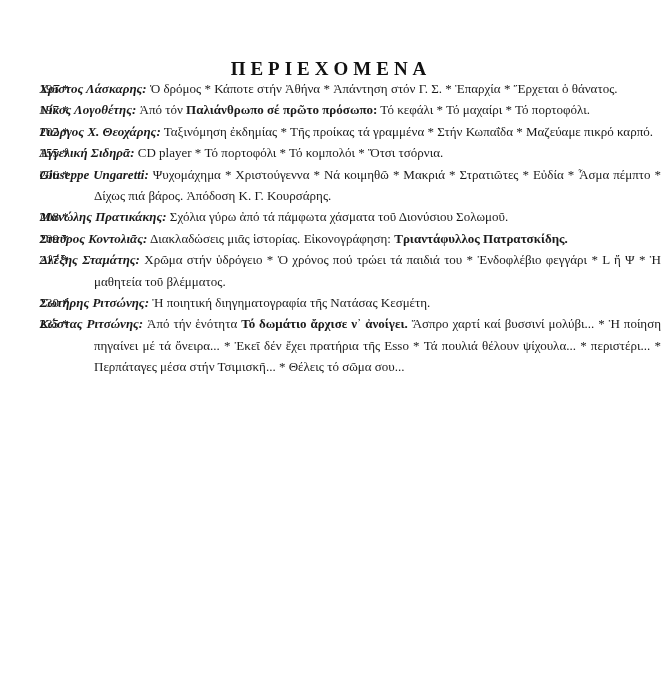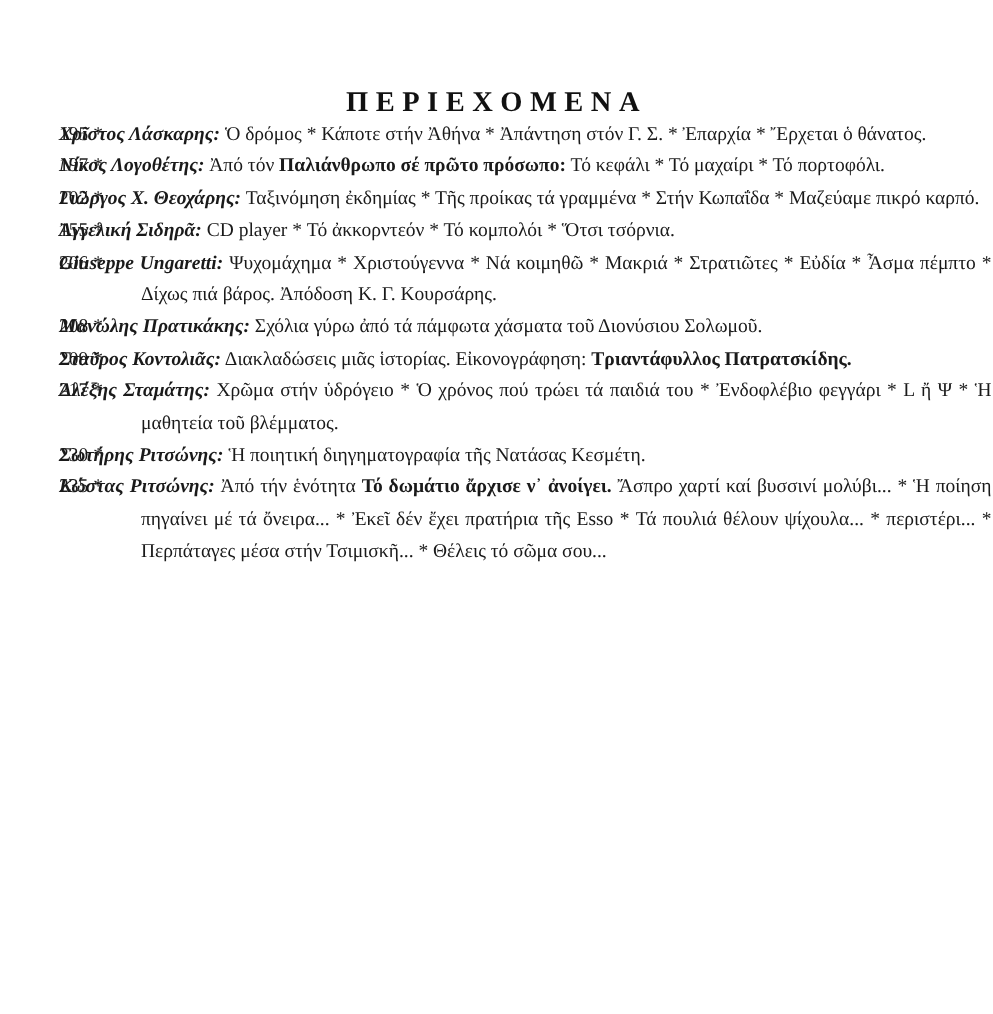--- a/index.html
+++ b/index.html
@@ -40,20 +40,20 @@
 </style>
 </head>
 <body>
 
 <div class="title">ΠΕΡΙΕΧΟΜΕΝΑ</div>
 
 <div class="toc" id="toc">
     <div class="entry" style="padding-left: 50px; text-indent: -4.625px;"><span class="num" style="left: 0px;">195 *</span><span class="first" style="display: inline-block; width: 0px;"></span><span class="sep"></span><span class="author">Χρῖστος Λάσκαρης:</span> <span class="it">Ὁ δρόμος * Κάποτε στήν Ἀθήνα * Ἀπάντηση στόν Γ. Σ. * Ἐπαρχία * Ἔρχεται ὁ θάνατος.</span></div>
     <div class="entry" style="padding-left: 50px; text-indent: -4.625px;"><span class="num" style="left: 0px;">197 *</span><span class="first" style="display: inline-block; width: 0px;"></span><span class="sep"></span><span class="author">Νίκος Λογοθέτης:</span> <span class="rm">Ἀπό τόν </span><span class="bi">Παλιάνθρωπο σέ πρῶτο πρόσωπο:</span><span class="it"> Τό κεφάλι * Τό μαχαίρι * Τό πορτοφόλι.</span></div>
     <div class="entry" style="padding-left: 50px; text-indent: -4.625px;"><span class="num" style="left: 0px;">202 *</span><span class="first" style="display: inline-block; width: 0px;"></span><span class="sep"></span><span class="author">Γιῶργος Χ. Θεοχάρης:</span> <span class="it">Ταξινόμηση ἐκδημίας * Τῆς προίκας τά γραμμένα * Στήν Κωπαΐδα * Μαζεύαμε πικρό καρπό.</span></div>
-    <div class="entry" style="padding-left: 50px; text-indent: -4.625px;"><span class="num" style="left: 0px;">155 *</span><span class="first" style="display: inline-block; width: 0px;"></span><span class="sep"></span><span class="author">Ἀγγελική Σιδηρᾶ:</span> <span class="it">CD player * Τό ἀκκορντεόν * Τό κομπολόι * Ὅτσι τσόρνια.</span></div>
+    <div class="entry" style="padding-left: 50px; text-indent: -4.625px;"><span class="num" style="left: 0px;">155 *</span><span class="first" style="display: inline-block; width: 0px;"></span><span class="sep"></span><span class="author">Ἀγγελική Σιδηρᾶ:</span> <span class="it">CD player * Τό πορτοφόλι * Τό κομπολόι * Ὅτσι τσόρνια.</span></div>
     <div class="entry" style="padding-left: 50px; text-indent: -4.625px;"><span class="num" style="left: 0px;">206 *</span><span class="first" style="display: inline-block; width: 0px;"></span><span class="sep"></span><span class="author">Giuseppe Ungaretti:</span> <span class="it">Ψυχομάχημα * Χριστούγεννα * Νά κοιμηθῶ * Μακριά * Στρατιῶτες * Εὐδία * Ἆσμα πέμπτο * Δίχως πιά βάρος.</span><span class="rm"> Ἀπόδοση Κ. Γ. Κουρσάρης.</span></div>
     <div class="entry" style="padding-left: 50px; text-indent: -4.625px;"><span class="num" style="left: 0px;">208 *</span><span class="first" style="display: inline-block; width: 0px;"></span><span class="sep"></span><span class="author">Μανώλης Πρατικάκης:</span> <span class="it">Σχόλια γύρω ἀπό τά πάμφωτα χάσματα τοῦ Διονύσιου Σολωμοῦ.</span></div>
     <div class="entry" style="padding-left: 50px; text-indent: -4.625px;"><span class="num" style="left: 0px;">209 *</span><span class="first" style="display: inline-block; width: 0px;"></span><span class="sep"></span><span class="author">Σταῦρος Κοντολιᾶς:</span> <span class="it">Διακλαδώσεις μιᾶς ἱστορίας.</span><span class="rm"> Εἰκονογράφηση: </span><span class="rmb">Τριαντάφυλλος Πατρατσκίδης.</span></div>
     <div class="entry" style="padding-left: 50px; text-indent: -4.625px;"><span class="num" style="left: 0px;">217 *</span><span class="first" style="display: inline-block; width: 0px;"></span><span class="sep"></span><span class="author">Ἀλέξης Σταμάτης:</span> <span class="it">Χρῶμα στήν ὑδρόγειο * Ὁ χρόνος πού τρώει τά παιδιά του * Ἐνδοφλέβιο φεγγάρι * L ἤ Ψ * Ἡ μαθητεία τοῦ βλέμματος.</span></div>
     <div class="entry" style="padding-left: 50px; text-indent: -4.625px;"><span class="num" style="left: 0px;">230 *</span><span class="first" style="display: inline-block; width: 0px;"></span><span class="sep"></span><span class="author">Σωτήρης Ριτσώνης:</span> <span class="it">Ἡ ποιητική διηγηματογραφία τῆς Νατάσας Κεσμέτη.</span></div>
     <div class="entry" style="padding-left: 50px; text-indent: -4.625px;"><span class="num" style="left: 0px;">235 *</span><span class="first" style="display: inline-block; width: 0px;"></span><span class="sep"></span><span class="author">Κώστας Ριτσώνης:</span> <span class="rm">Ἀπό τήν ἑνότητα </span><span class="bi">Τό δωμάτιο ἄρχισε ν᾽ ἀνοίγει.</span><span class="it"> Ἄσπρο χαρτί καί βυσσινί μολύβι... * Ἡ ποίηση πηγαίνει μέ τά ὄνειρα... * Ἐκεῖ δέν ἔχει πρατήρια τῆς Esso * Τά πουλιά θέλουν ψίχουλα... * περιστέρι... * Περπάταγες μέσα στήν Τσιμισκῆ... * Θέλεις τό σῶμα σου...</span></div>
   </div>
 
 </body></html>

